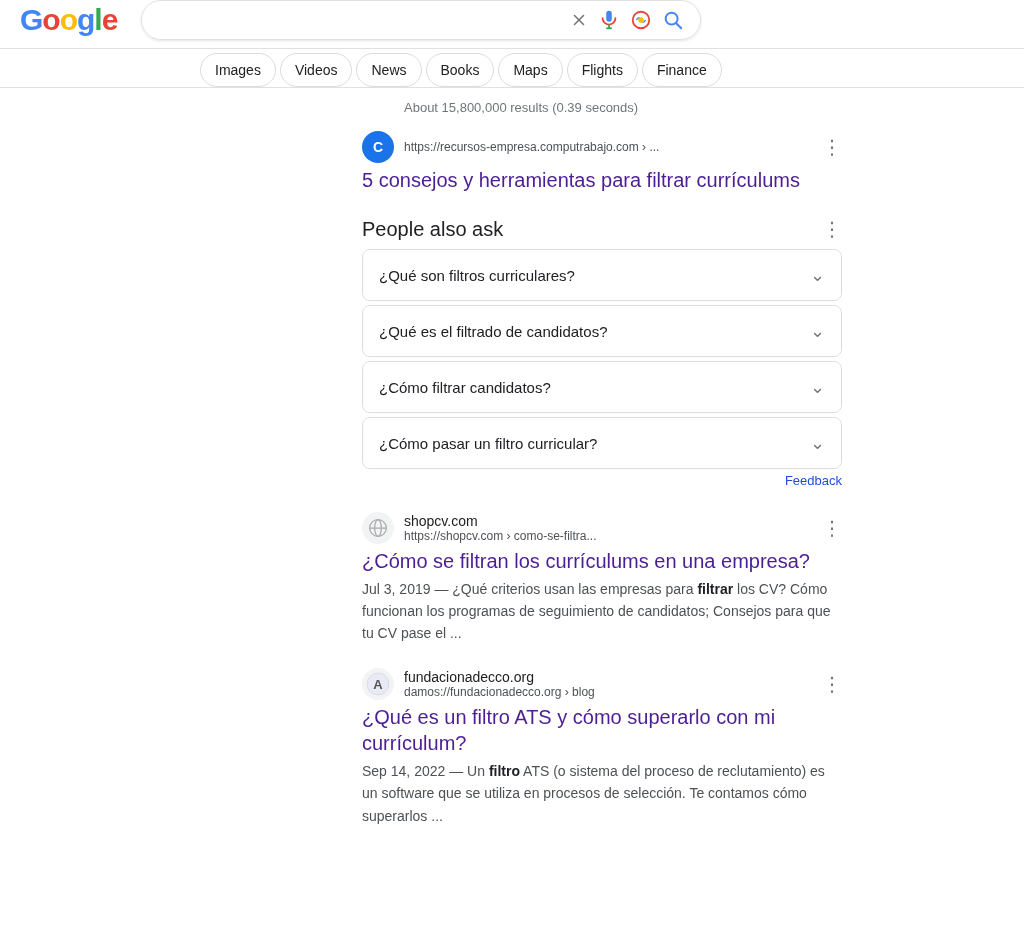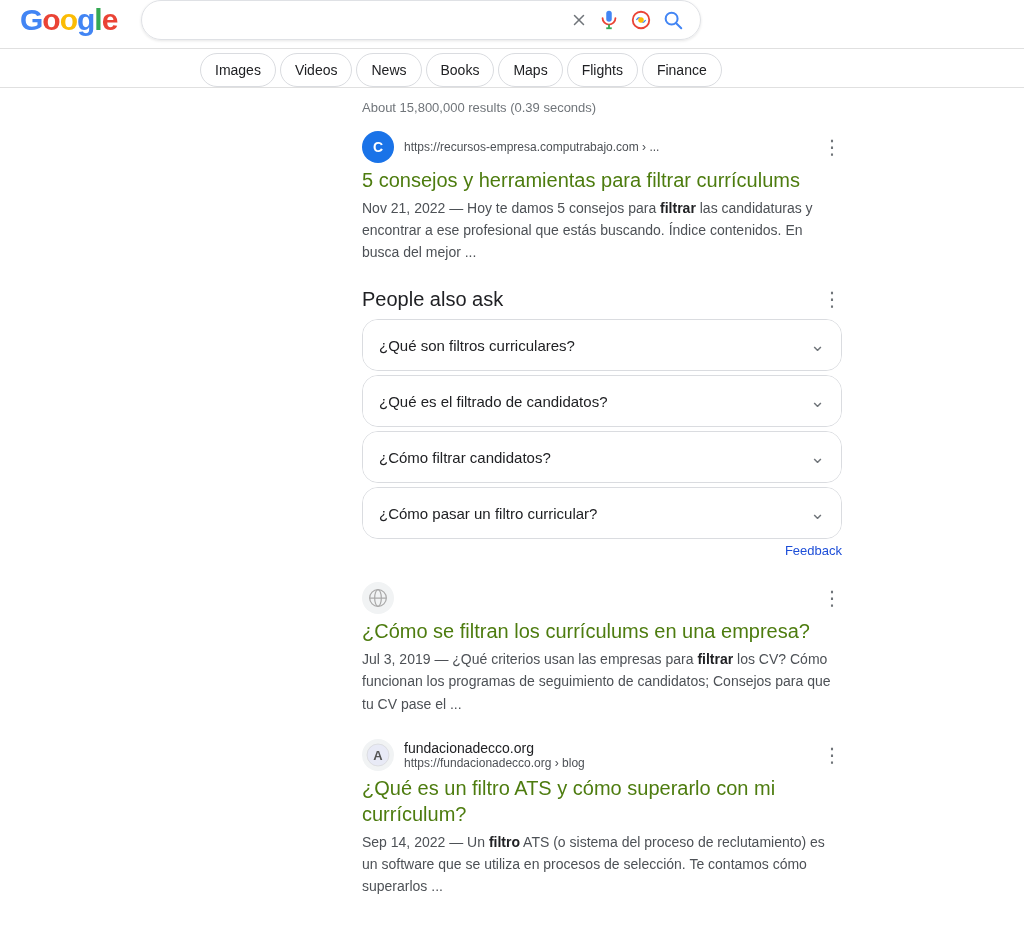--- a/index.html
+++ b/index.html
@@ -94,20 +94,21 @@
       max-width: 700px;
       margin: 0 auto;
       padding: 12px 20px;
       padding-left: 200px;
     }
 
     .results-stats {
       color: #70757a;
       font-size: 13px;
       margin-bottom: 16px;
+      margin-left: 42px;
     }
 
     
     .result-item {
       margin-bottom: 24px;
     }
     .result-header {
       display: flex;
       align-items: center;
       gap: 10px;
@@ -140,21 +141,21 @@
       margin-left: auto;
       cursor: pointer;
       color: #70757a;
       font-size: 20px;
       line-height: 1;
       background: none;
       border: none;
     }
     .result-title {
       font-size: 20px;
-      color: #4d7c0f;
+      color: #4c1d95;
       text-decoration: none;
       cursor: pointer;
       line-height: 1.3;
       margin-bottom: 4px;
       display: block;
     }
     .result-snippet {
       font-size: 14px;
       color: #4d5156;
       line-height: 1.58;
@@ -180,21 +181,21 @@
     }
     .paa-menu-btn {
       cursor: pointer;
       color: #70757a;
       font-size: 20px;
       background: none;
       border: none;
     }
     .paa-item {
       border: 1px solid #dadce0;
-      border-radius: 16px;
+      border-radius: 8px;
       margin-bottom: 4px;
       overflow: hidden;
     }
     .paa-question {
       display: flex;
       align-items: center;
       justify-content: space-between;
       padding: 14px 16px;
       cursor: pointer;
       font-size: 15px;
@@ -295,23 +296,20 @@
 
   <div class="result-item">
     <div class="result-header">
       <div class="result-favicon favicon-computrabajo">C</div>
       <div class="result-source">
         <span class="result-url">https://recursos-empresa.computrabajo.com › ...</span>
       </div>
       <button class="result-menu-btn">⋮</button>
     </div>
     <a class="result-title" href="#">5 consejos y herramientas para filtrar currículums</a>
-    <div class="result-snippet">
-      <span>Nov 21, 2022 — Hoy te damos 5 consejos para </span><b>filtrar</b><span> las candidaturas y encontrar a ese profesional que estás buscando. Índice contenidos. En busca del mejor ...</span>
-    </div>
   </div>
 
   <div class="paa-section">
     <div class="paa-header">
       <span>People also ask</span>
       <button class="paa-menu-btn">⋮</button>
     </div>
 
     <div class="paa-item">
       <div class="paa-question">
@@ -344,39 +342,43 @@
 
   <div class="result-item">
     <div class="result-header">
       <div class="result-favicon favicon-shopcv">
         <svg width="20" height="20" viewBox="0 0 24 24" fill="none">
           <circle cx="12" cy="12" r="10" stroke="#aaa" stroke-width="1.5" fill="none"></circle>
           <ellipse cx="12" cy="12" rx="4" ry="10" stroke="#aaa" stroke-width="1.5" fill="none"></ellipse>
           <line x1="2" y1="12" x2="22" y2="12" stroke="#aaa" stroke-width="1.5"></line>
         </svg>
       </div>
+      <div class="result-source">
+        <span class="result-domain">shopcv.com</span>
+        <span class="result-url">https://shopcv.com › como-se-filtra...</span>
+      </div>
       <button class="result-menu-btn">⋮</button>
     </div>
     <a class="result-title" href="#">¿Cómo se filtran los currículums en una empresa?</a>
     <div class="result-snippet">
       <span>Jul 3, 2019 — ¿Qué criterios usan las empresas para </span><b>filtrar</b><span> los CV? Cómo funcionan los programas de seguimiento de candidatos; Consejos para que tu CV pase el ...</span>
     </div>
   </div>
 
   <div class="result-item">
     <div class="result-header">
       <div class="result-favicon favicon-fundacion">
         <svg width="24" height="24" viewBox="0 0 24 24">
           <circle cx="12" cy="12" r="11" fill="#e8eaf6" stroke="#ccc" stroke-width="0.5"></circle>
           <text x="12" y="17" text-anchor="middle" font-size="13" font-weight="bold" fill="#555" font-family="Arial">A</text>
         </svg>
       </div>
       <div class="result-source">
         <span class="result-domain">fundacionadecco.org</span>
-        <span class="result-url">https://fundacionadecco.org › blog</span>
+        <span class="result-url">damos://fundacionadecco.org › blog</span>
       </div>
       <button class="result-menu-btn">⋮</button>
     </div>
     <a class="result-title" href="#">¿Qué es un filtro ATS y cómo superarlo con mi currículum?</a>
     <div class="result-snippet">
       <span>Sep 14, 2022 — Un </span><b>filtro</b><span> ATS (o sistema del proceso de reclutamiento) es un software que se utiliza en procesos de selección. Te contamos cómo superarlos ...</span>
     </div>
   </div>
 
 </div>

